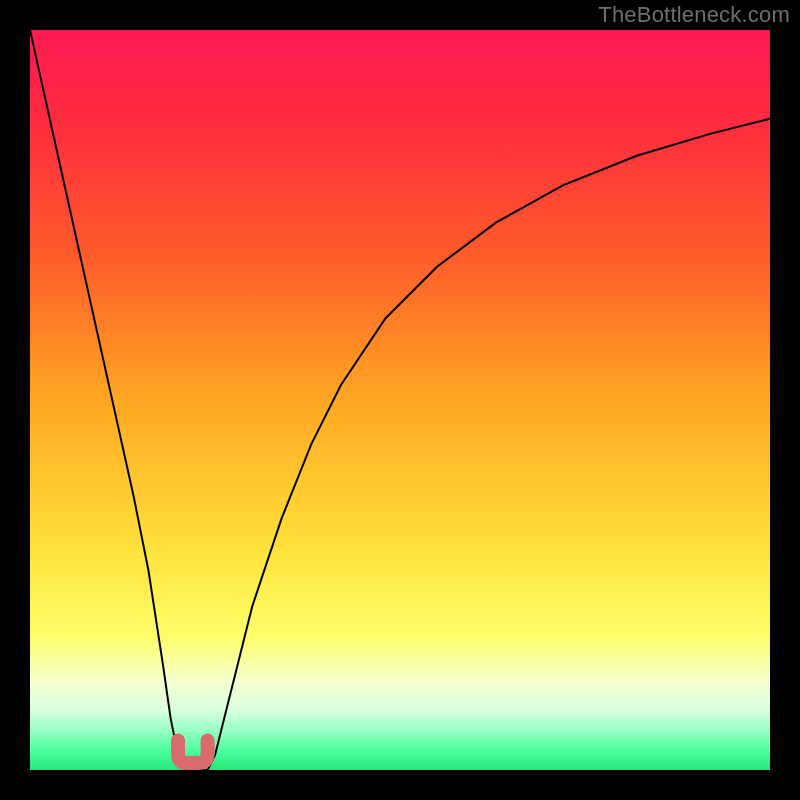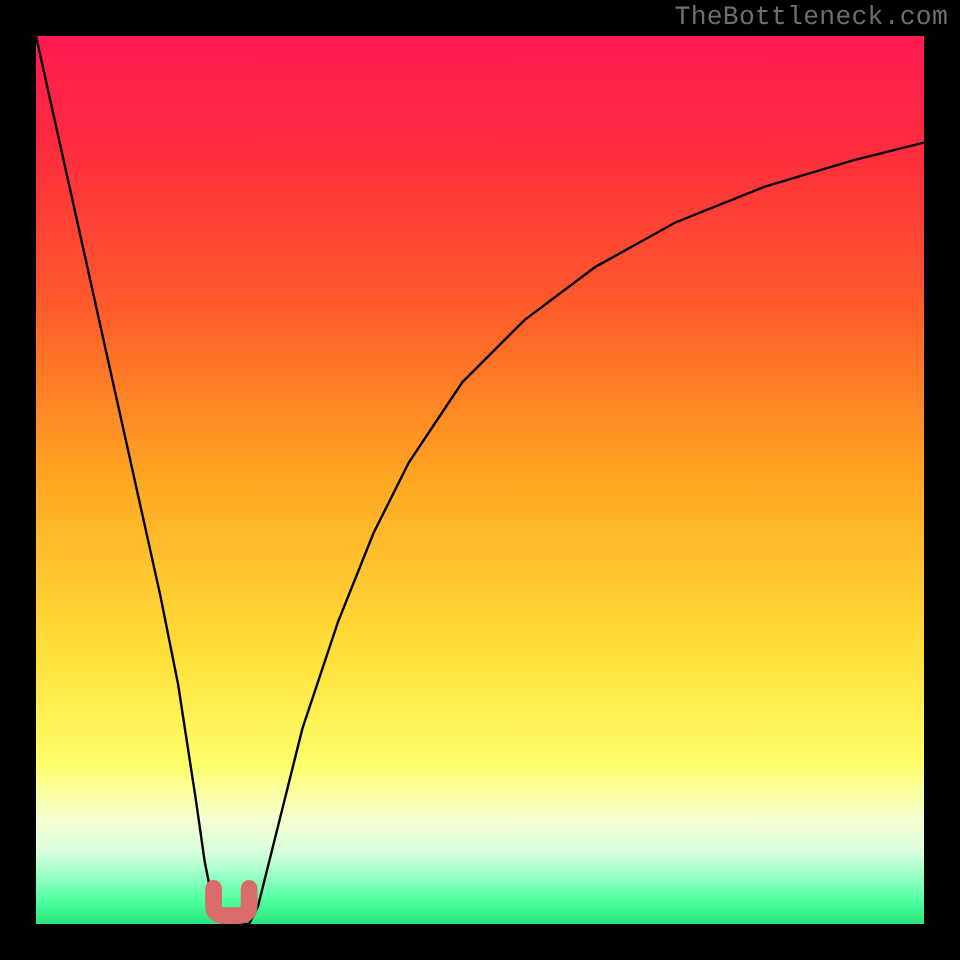--- a/index.html
+++ b/index.html
@@ -35,21 +35,21 @@
   }
   .curve-svg {
     position: absolute;
     left: 0;
     top: 0;
   }
   .watermark {
     position: absolute;
     top: 2px;
     right: 10px;
-    font-family: Liberation Mono, monospace;
+    font-family: Liberation Sans, sans-serif;
     font-size: 22px;
     color: #6e6e6e;
     letter-spacing: 0.2px;
   }
 </style>
 </head>
 <body>
 
 <div class="frame">
 

